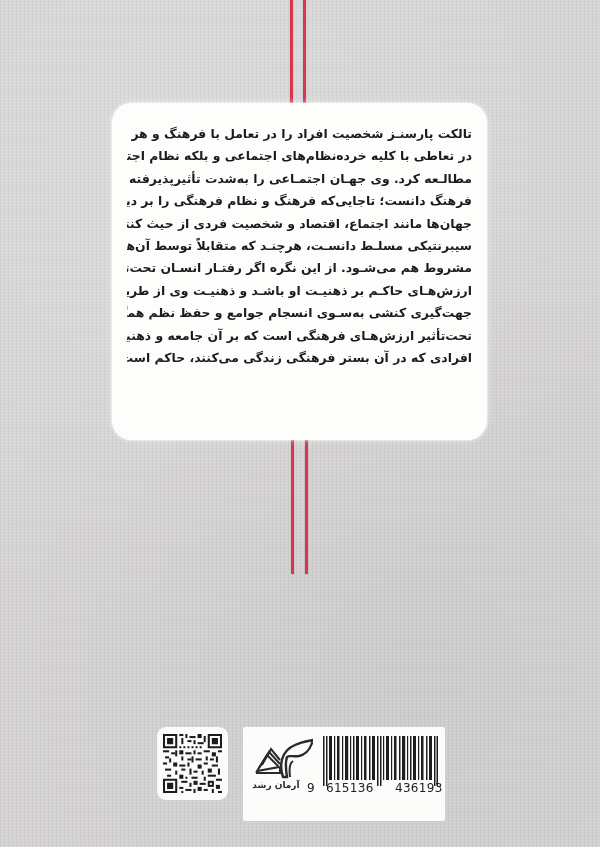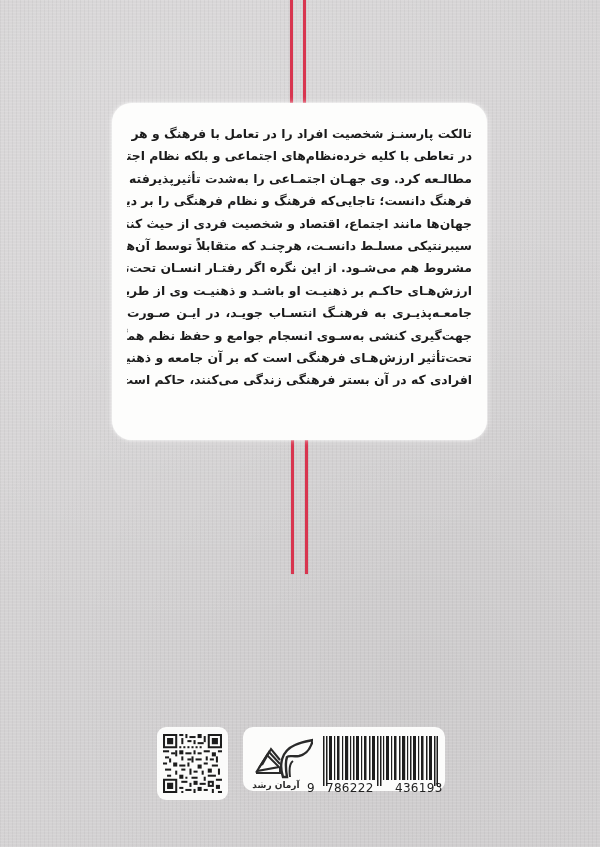--- a/index.html
+++ b/index.html
@@ -32,22 +32,22 @@
     .text-box-body .line { display: block; white-space: nowrap; text-align: justify; text-align-last: justify; height: 22.4px; overflow: hidden; }
     .text-box-body .line.last { text-align-last: right; }
 
     .qr-card {
       position: absolute; left: 157px; top: 727px; width: 71px; height: 73px;
       background: #fbfbfa; border-radius: 9px;
     }
     .qr-card svg { position: absolute; left: 6px; top: 7px; }
 
     .barcode-card {
-      position: absolute; left: 243px; top: 727px; width: 202px; height: 64px;
-      background: #fcfcfb; border-radius: 10px;
+      position: absolute; left: 243px; top: 727px; width: 202px; height: 94px;
+      background: #fcfcfb; border-radius: 2px;
     }
     .logo { position: absolute; left: 10px; top: 10px; }
     .publisher-name {
       position: absolute; left: 8px; top: 53px; width: 50px; text-align: center;
       font-size: 9px; color: #2a2a2a; direction: rtl; font-weight: bold;
     }
     .barcode { position: absolute; left: 80px; top: 9px; }
     .isbn-row {
       position: absolute; left: 64px; top: 54px; font-size: 12px; color: #222;
       font-family: "DejaVu Sans", sans-serif; letter-spacing: 0.3px; white-space: nowrap;
@@ -68,21 +68,20 @@
   <div class="text-box">
     <div class="text-box-body">
       <span class="line">تالکت پارسنـز شخصیت افراد را در تعامل با فرهنگ و هر دو را</span>
       <span class="line">در تعاطی با کلیه خرده‌نظام‌های اجتماعی و بلکه نظام اجتماعی</span>
       <span class="line">مطالـعه کرد. وی جهـان اجتمـاعی را به‌شدت تأثیرپذیرفته از</span>
       <span class="line">فرهنگ دانست؛ تاجایی‌که فرهنگ و نظام فرهنگی را بر دیگر</span>
       <span class="line">جهان‌ها مانند اجتماع، اقتصاد و شخصیت فردی از حیث کنترل</span>
       <span class="line">سیبرنتیکی مسلـط دانسـت، هرچنـد که متقابلاً توسط آن‌هـا</span>
       <span class="line">مشروط هم می‌شـود. از این نگره اگر رفتـار انسـان تحت‌تأثیر</span>
       <span class="line">ارزش‌هـای حاکـم بر ذهنیـت او باشـد و ذهنیـت وی از طریق</span>
-      <span class="line">جامعـه‌پذیـری به فرهنـگ انتسـاب جویـد، در ایـن صـورت</span>
       <span class="line">جهت‌گیری کنشی به‌سـوی انسجام جوامع و حفظ نظم همگی</span>
       <span class="line">تحت‌تأثیر ارزش‌هـای فرهنگی است که بر آن جامعه و ذهنیت</span>
       <span class="line last">افرادی که در آن بستر فرهنگی زندگی می‌کنند، حاکم است.</span>
     </div>
   </div>
 
   <div class="qr-card">
     <svg width="59" height="59" viewBox="0 0 29 29">
       <rect width="29" height="29" fill="#fbfbfa"></rect>
       <g fill="#1c1c1c">
@@ -210,18 +209,18 @@
         <rect x="98" y="0" width="2.5" height="44"></rect>
           <rect x="103" y="0" width="1.5" height="44"></rect>
         <rect x="106" y="0" width="3" height="44"></rect>
           <rect x="111" y="0" width="1.5" height="50"></rect>
         <rect x="113.5" y="0" width="1.5" height="50"></rect>
       </g>
     </svg>
 
     <div class="isbn-row">
       <span style="left:0;">9</span>
-      <span style="left:19px;">786222</span>
+      <span style="left:19px;">615136</span>
       <span style="left:88px;">436193</span>
     </div>
   </div>
 
 </div>
 
 </body></html>

